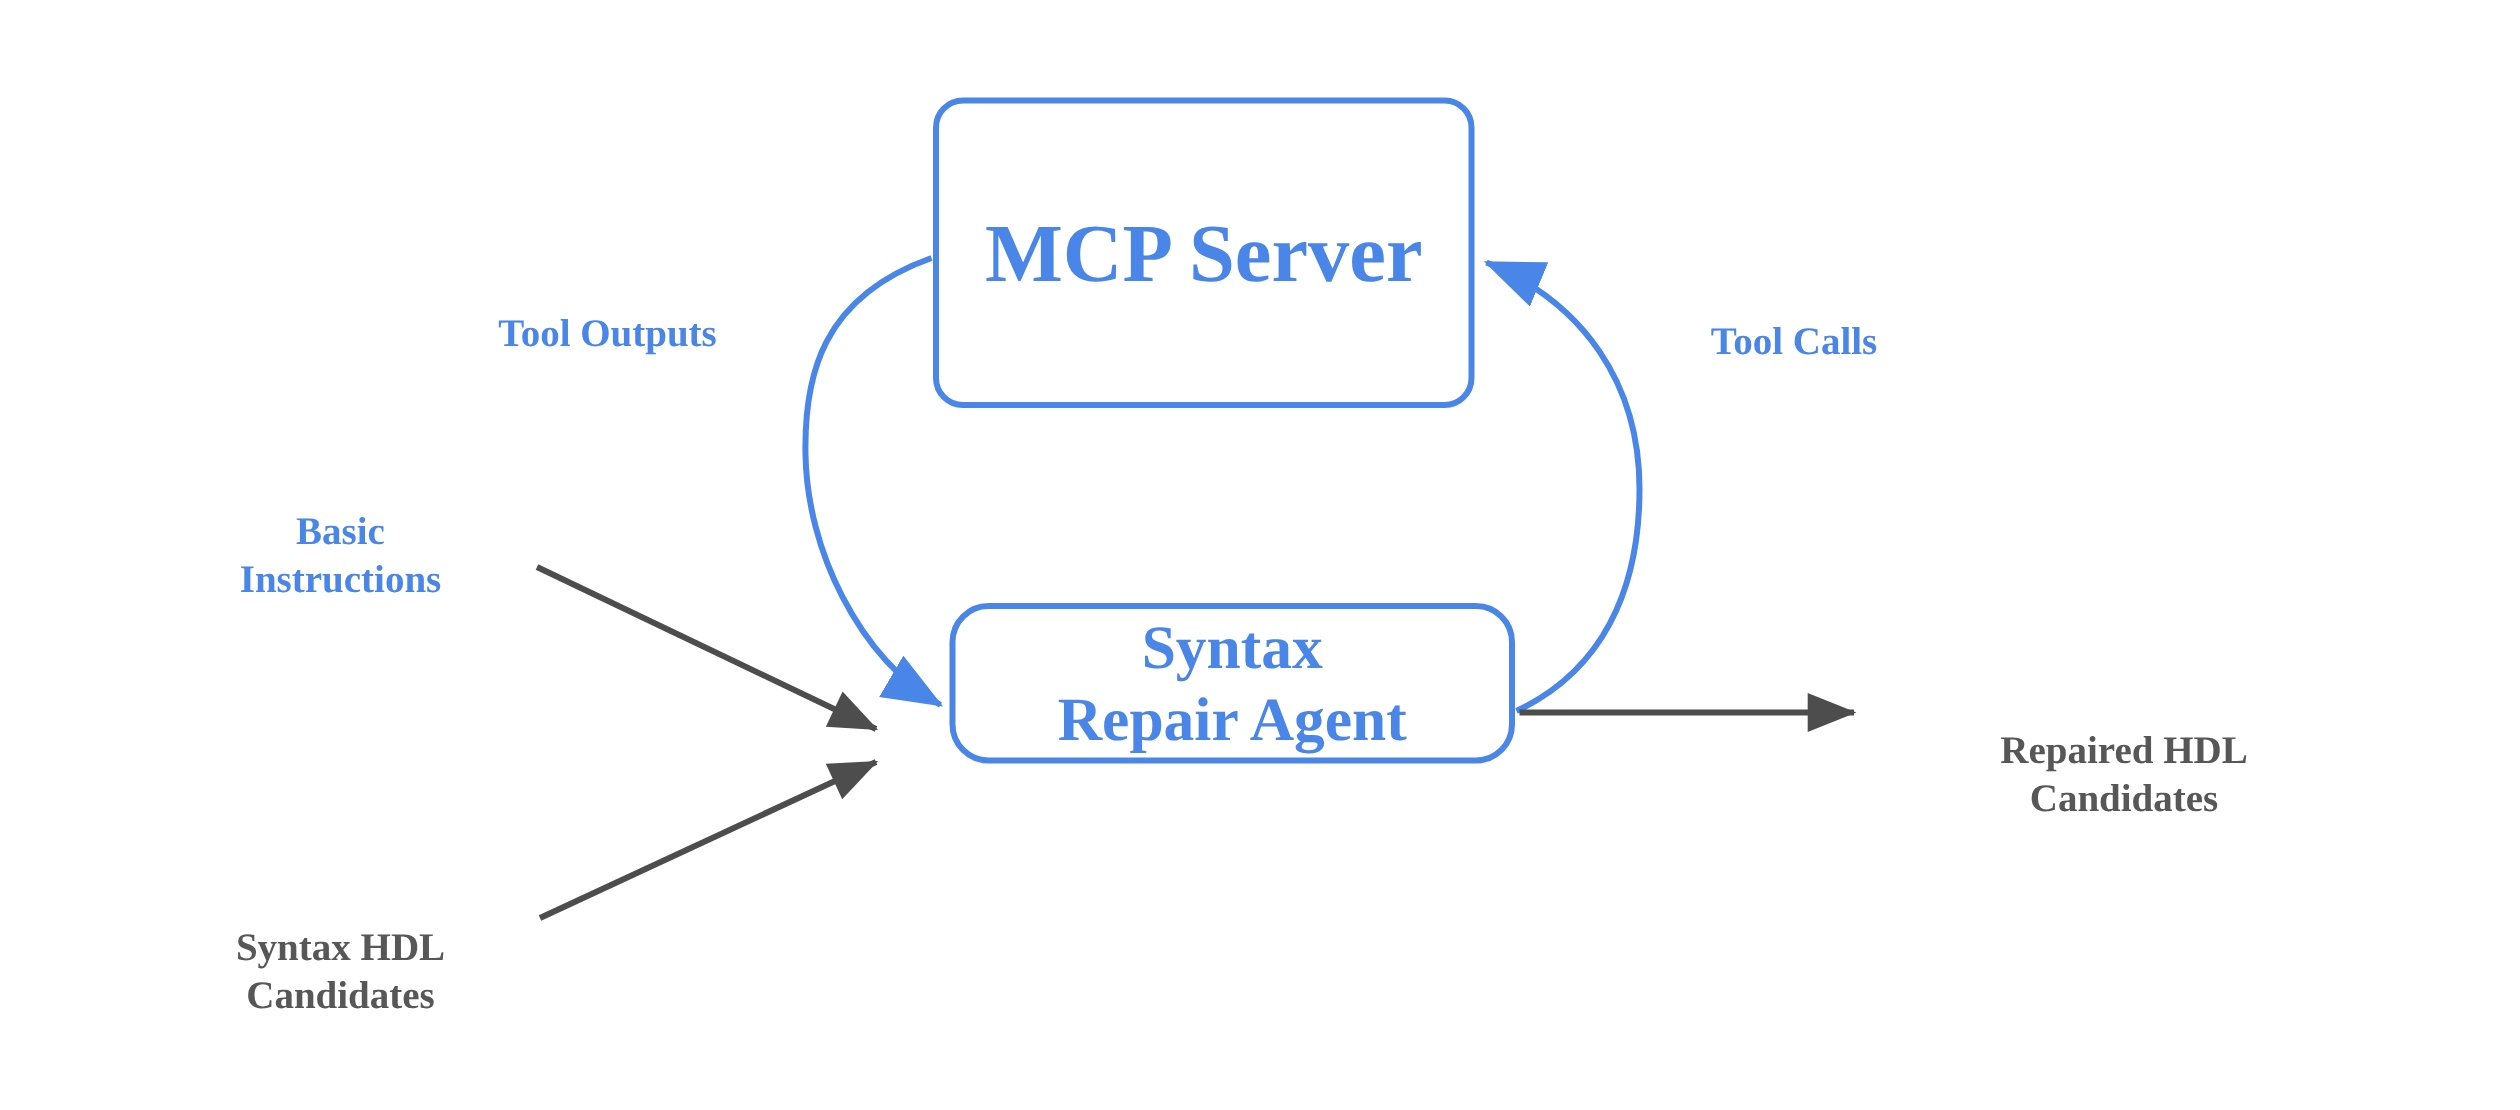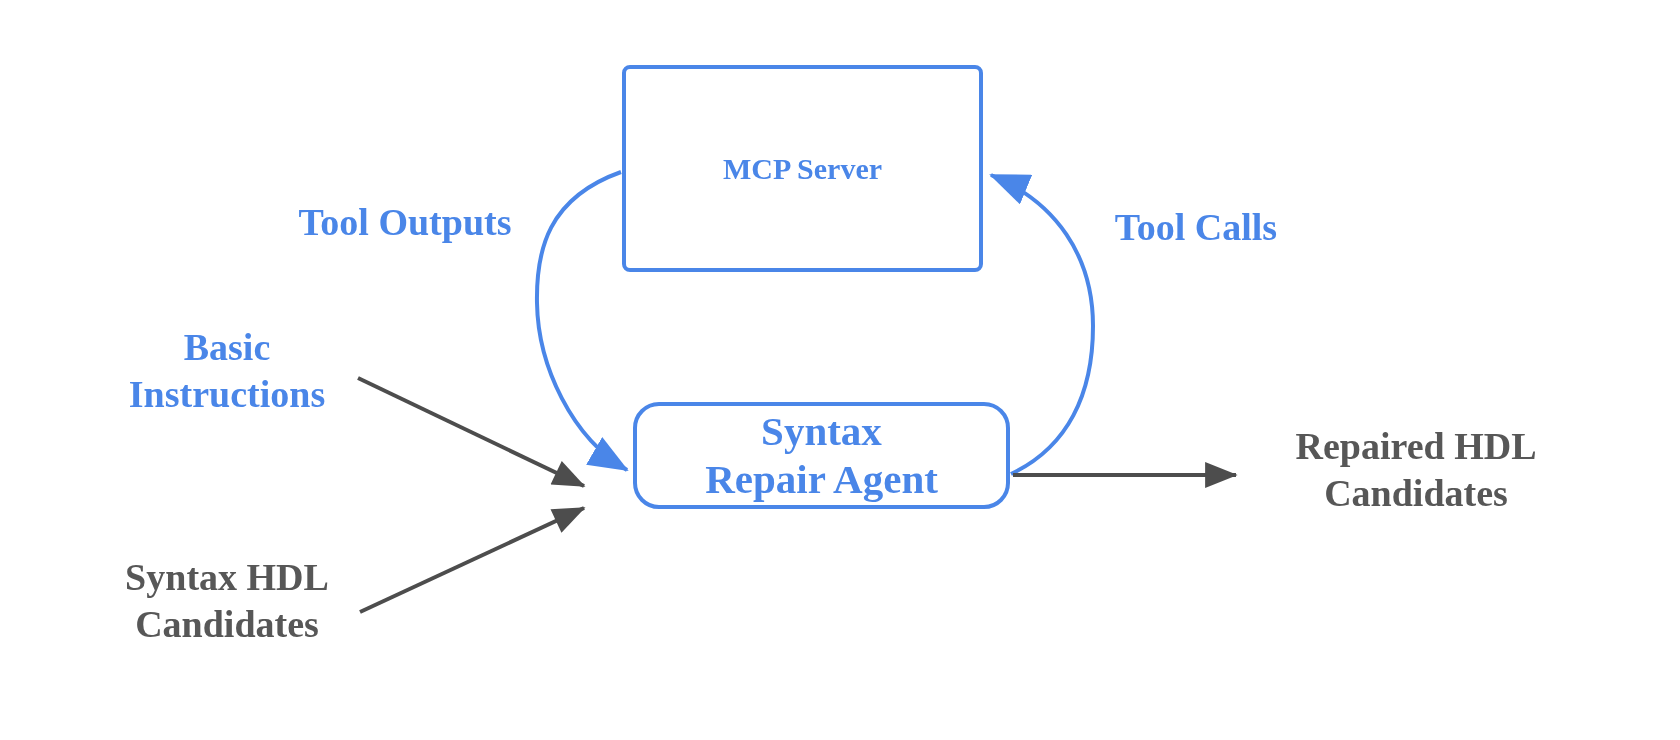--- a/index.html
+++ b/index.html
@@ -19,33 +19,33 @@
     position:absolute;
     box-sizing:border-box;
     border:4px solid var(--blue,#4a86e8);
     background:#ffffff;
     display:flex;align-items:center;justify-content:center;
     color:var(--blue,#4a86e8);
     font-weight:bold;
     text-align:center;
     white-space:pre-line;
   }
-  .node-mcp{left:622px;top:65px;width:361px;height:207px;border-radius:8px;font-size:30px;}
+  .node-mcp{left:622px;top:65px;width:361px;height:207px;border-radius:20px;font-size:55px;}
   .node-agent{left:633px;top:402px;width:377px;height:107px;border-radius:26px;font-size:41px;line-height:1.15;}
   .lbl{
     position:absolute;
     transform:translate(-50%,-50%);
     font-weight:bold;
-    font-size:38px;
+    font-size:26px;
     line-height:1.24;
     text-align:center;
     white-space:pre-line;
   }
   .lbl-blue{color:var(--blue,#4a86e8);}
-  .lbl-gray{color:var(--text-gray,#575757);}
+  .lbl-gray{color:var(--text-gray,#575757);margin-top:47px;}
   .lbl-tool-outputs{left:405px;top:223px;}
   .lbl-tool-calls{left:1196px;top:228px;}
   .lbl-basic{left:227px;top:371px;}
   .lbl-initial{left:227px;top:601px;}
   .lbl-repaired{left:1416px;top:470px;}
 </style>
 </head>
 <body>
 
 <div class="canvas">

